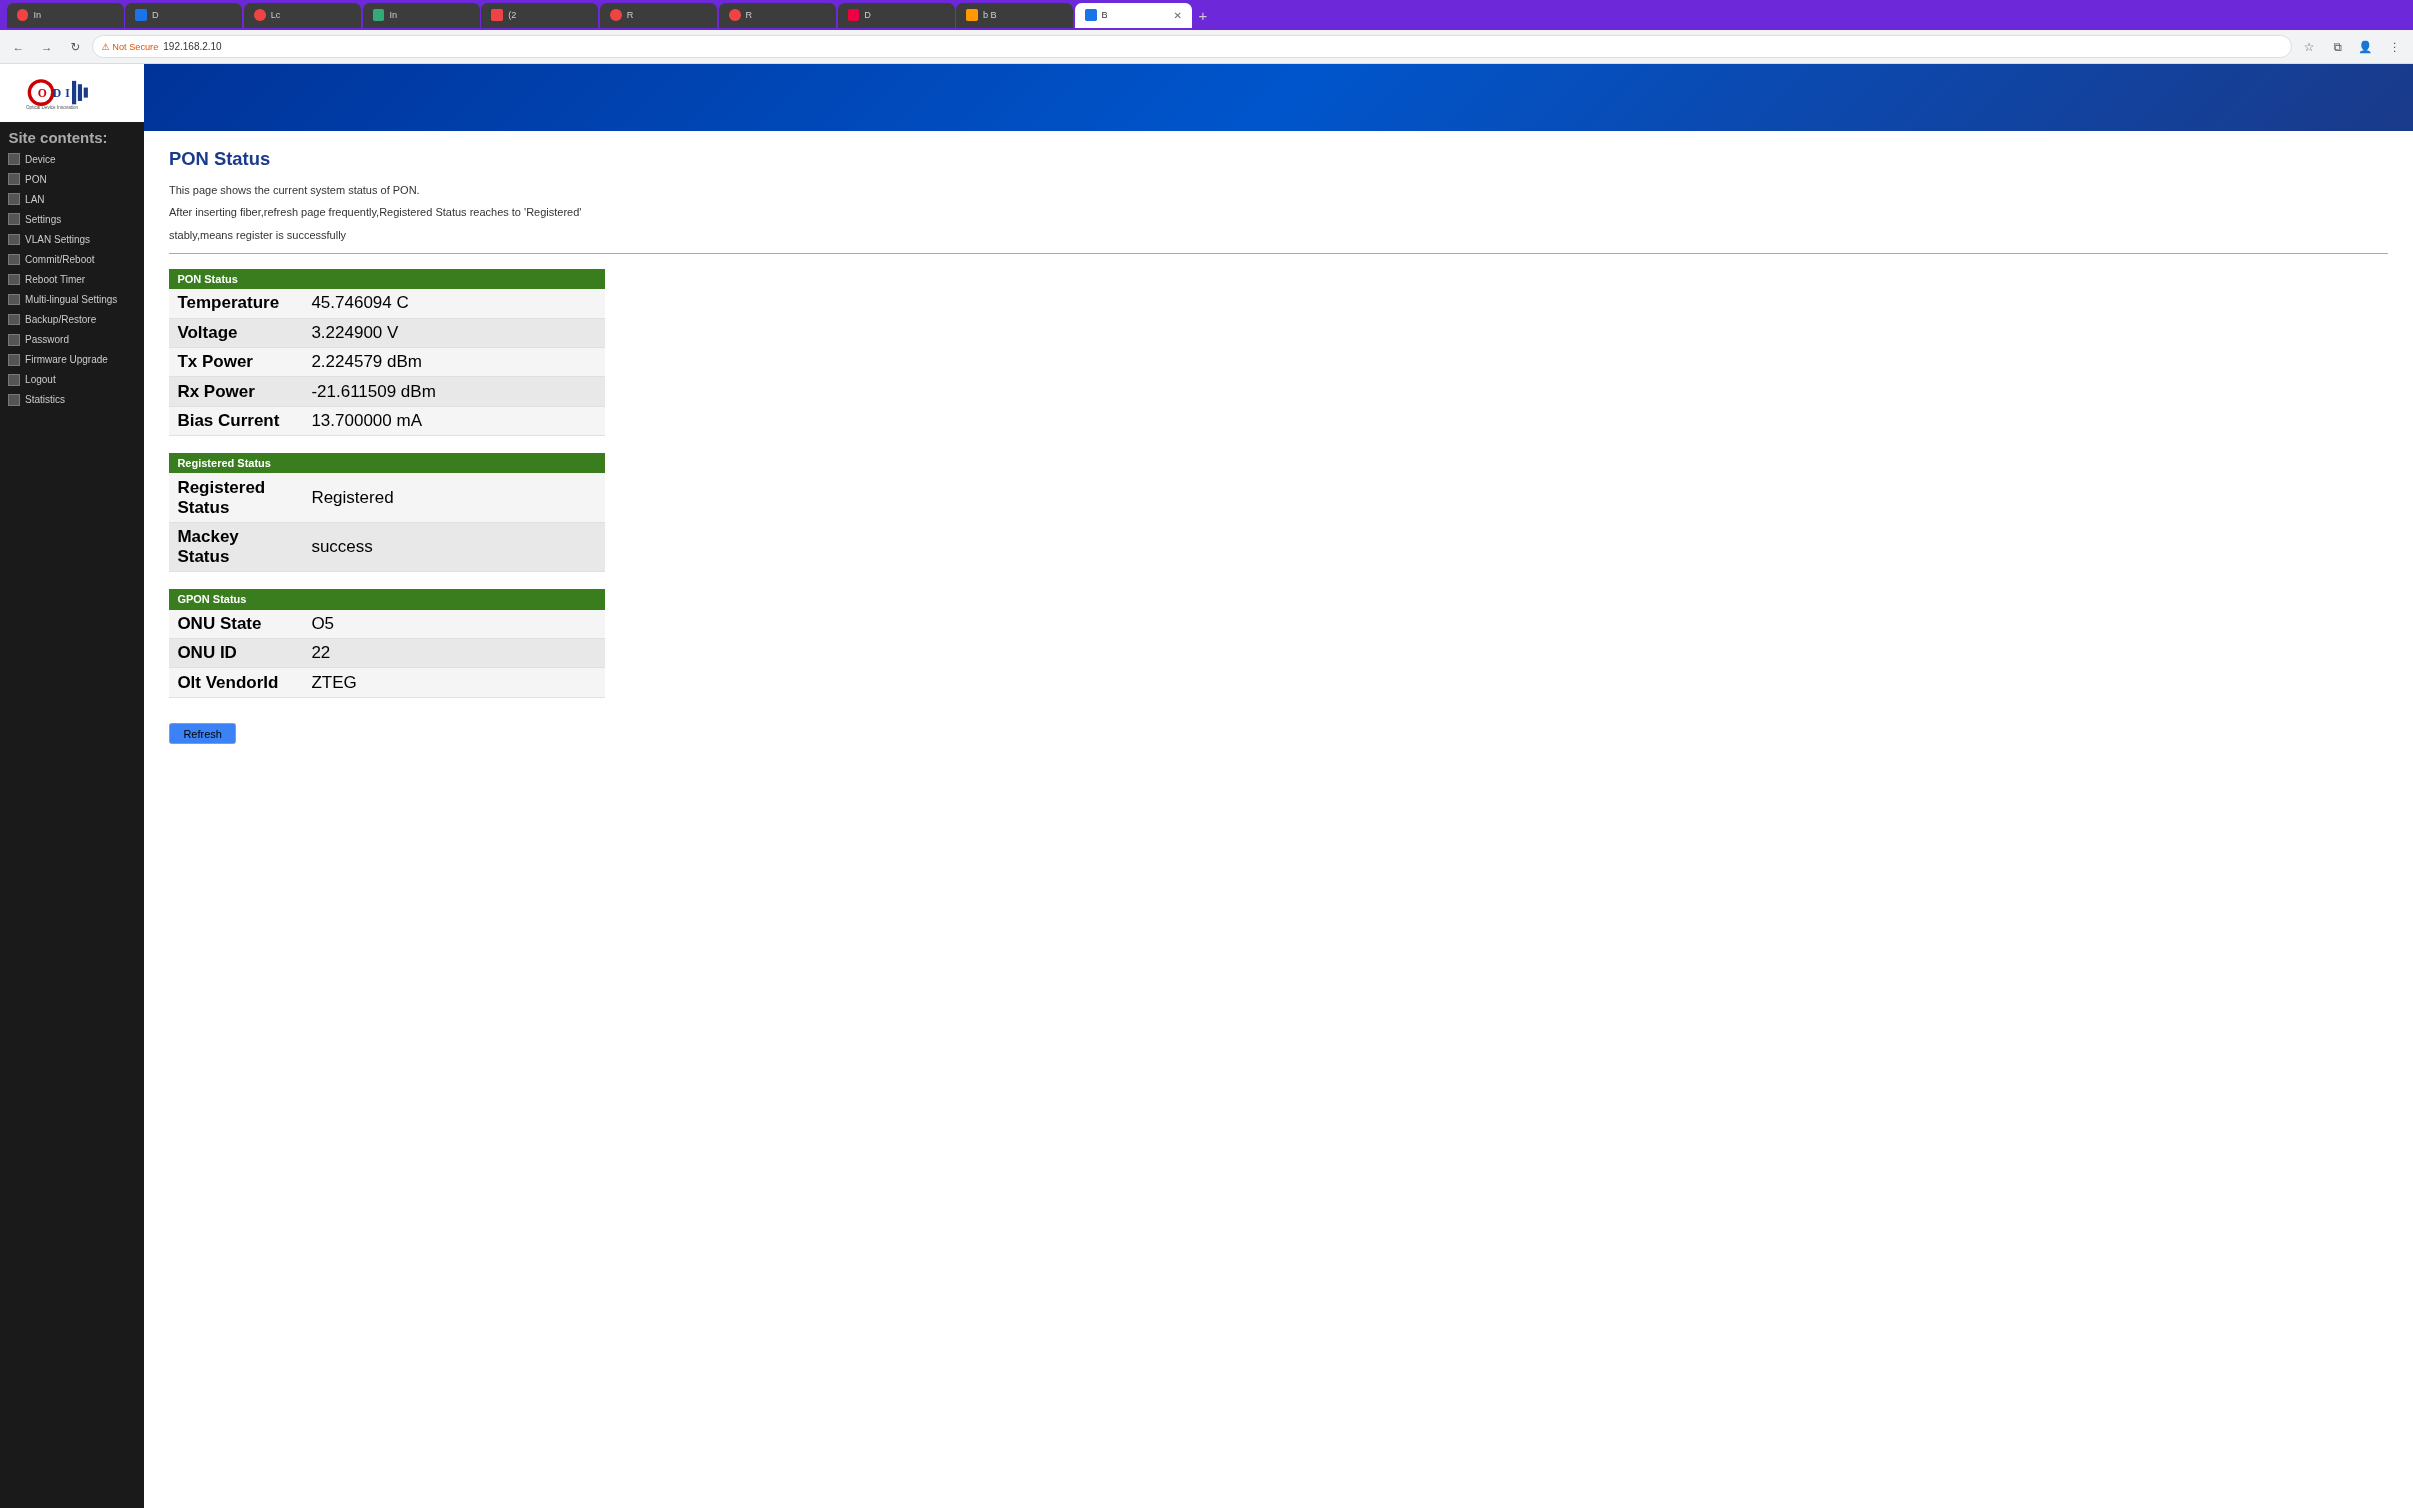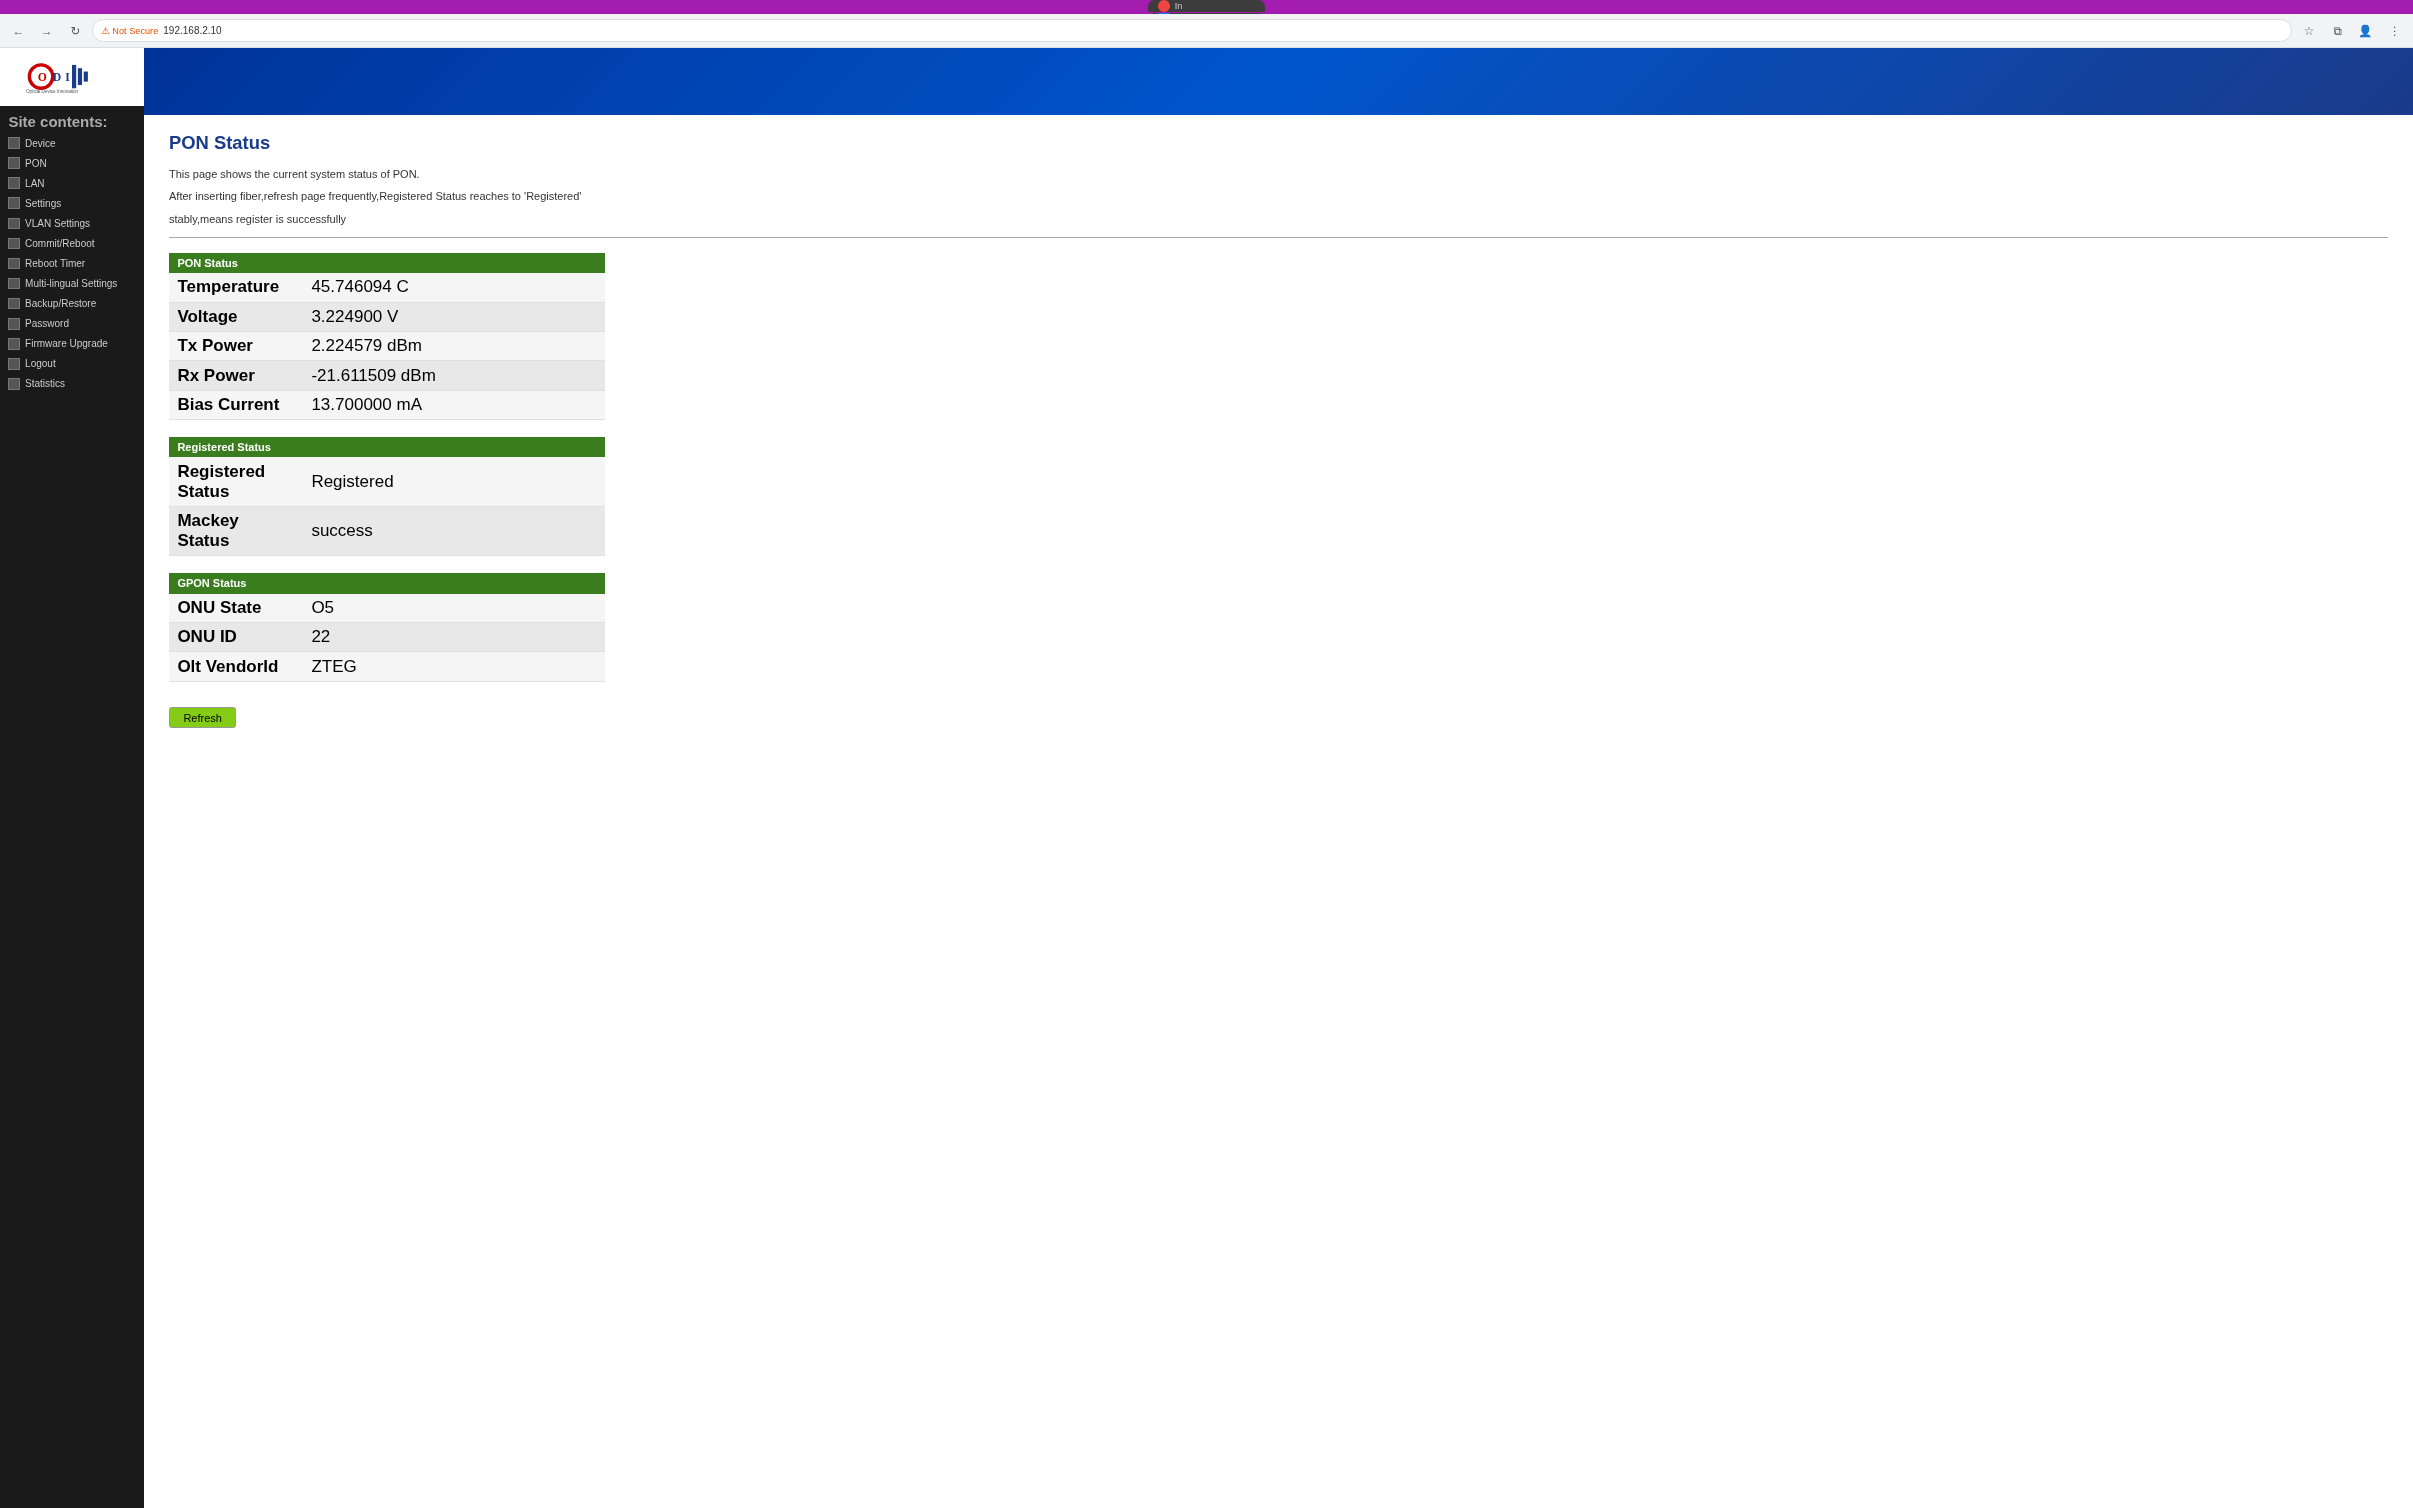--- a/index.html
+++ b/index.html
@@ -4,28 +4,27 @@
   <style>
     * { margin: 0; padding: 0; box-sizing: border-box; }
     body { font-family: Arial, sans-serif; font-size: 11px; background: #fff; display: flex; flex-direction: column; height: 100vh; }
 
     
     .browser-chrome {
       background: #3c3c3c;
       padding: 0;
     }
     .tab-bar {
-      background: #a21caf;
-      display: flex;
-      align-items: center;
-      height: 14px;
+      background: #6d28d9;
+      display: flex;
+      align-items: center;
+      height: 30px;
       padding: 0 6.7px;
       gap: 1.7px;
       overflow: hidden;
-      flex-direction: column;
     }
     .tab {
       background: #fff;
       border-radius: 6.7px 6.7px 0 0;
       padding: 0 10px;
       height: 25px;
       display: flex;
       align-items: center;
       font-size: 9.2px;
       color: #333;
@@ -216,21 +215,21 @@
       background: #e8e8e8;
     }
     .status-table td:first-child {
       font-weight: bold;
       width: 134px;
     }
 
     .refresh-btn {
       margin-top: 8.4px;
       padding: 3.4px 13.4px;
-      background: #84cc16;
+      background: #3b82f6;
       border: 0.8px solid #999;
       border-radius: 2.5px;
       cursor: pointer;
       font-size: 11px;
     }
   </style>
 </head>
 <body>
 
 <div class="browser-chrome">

